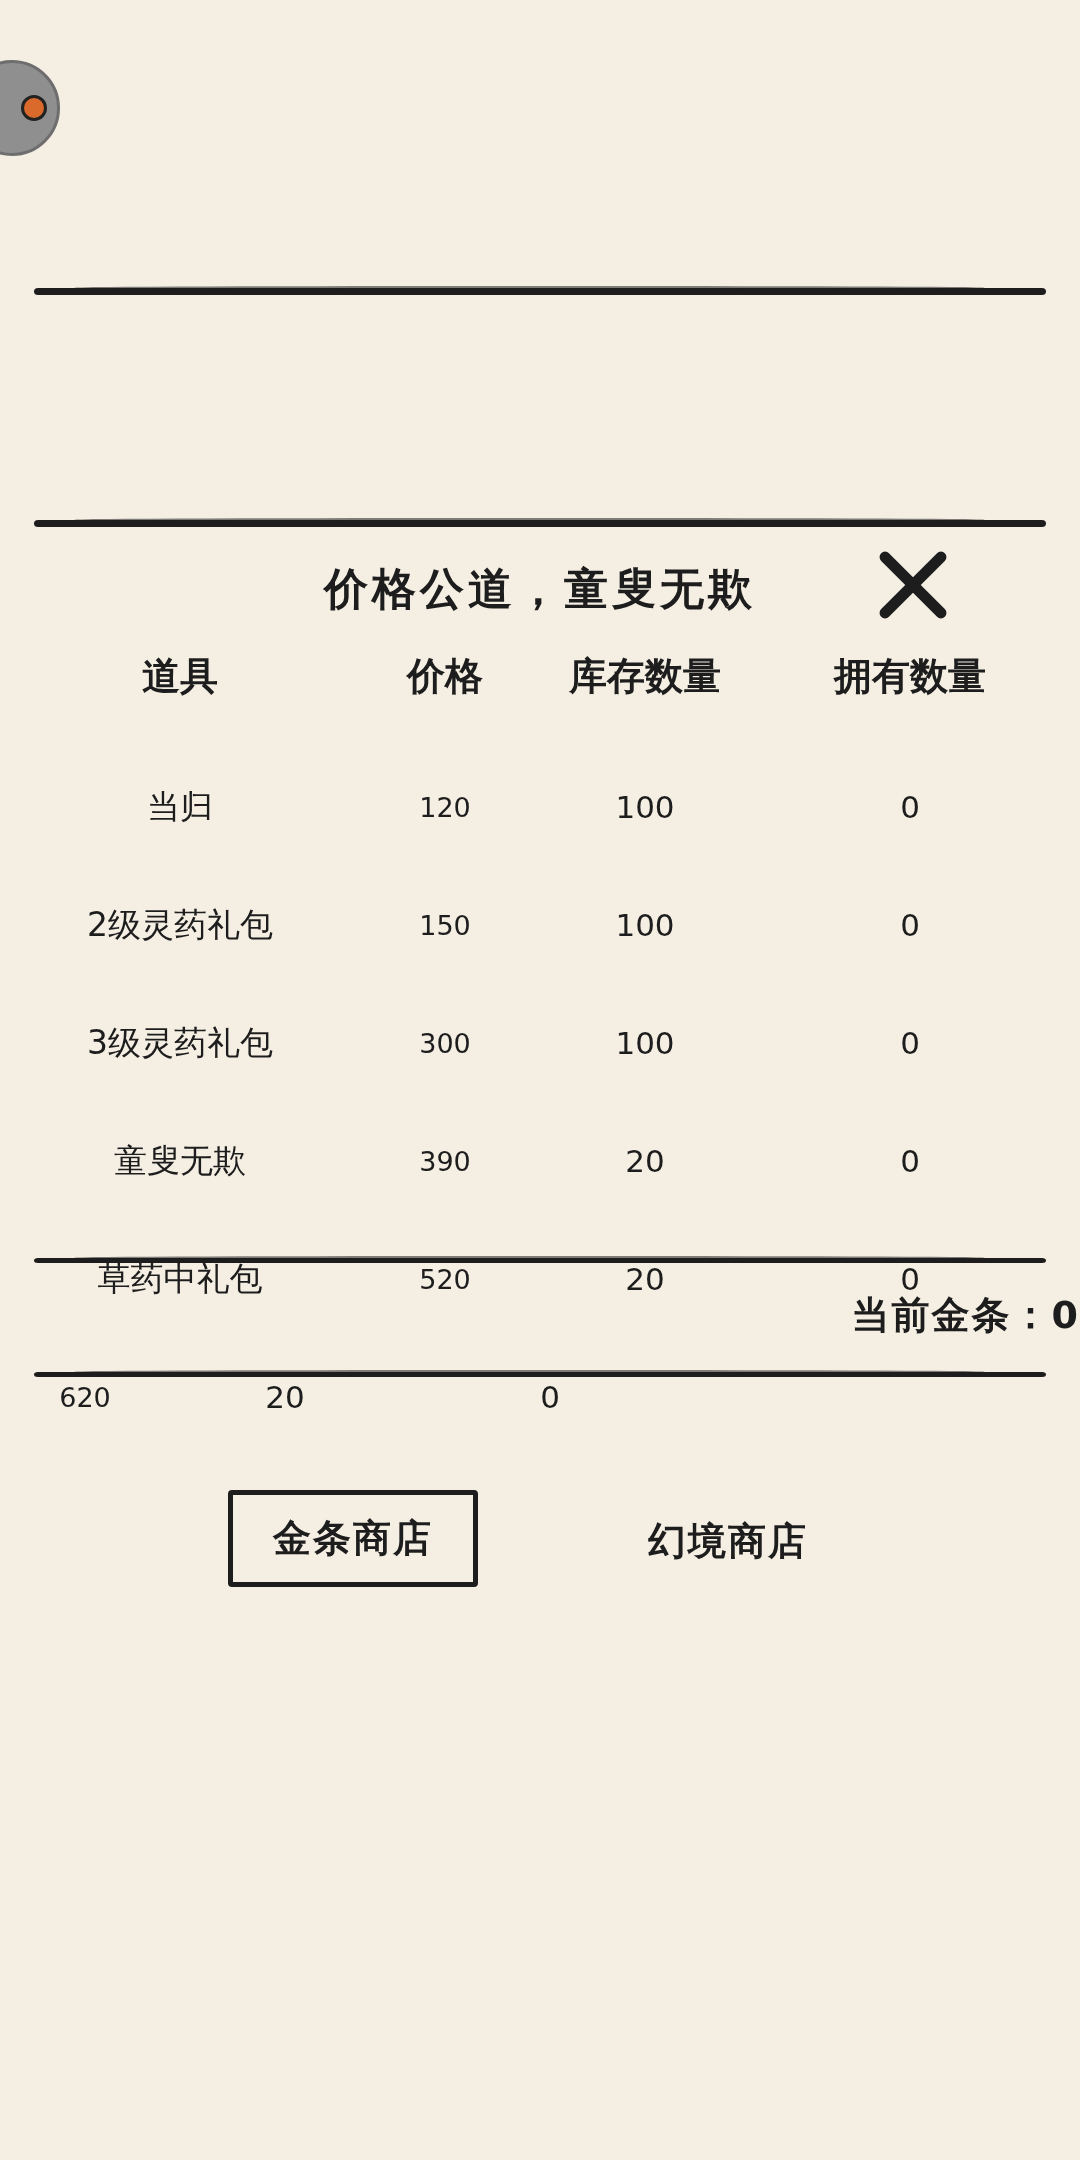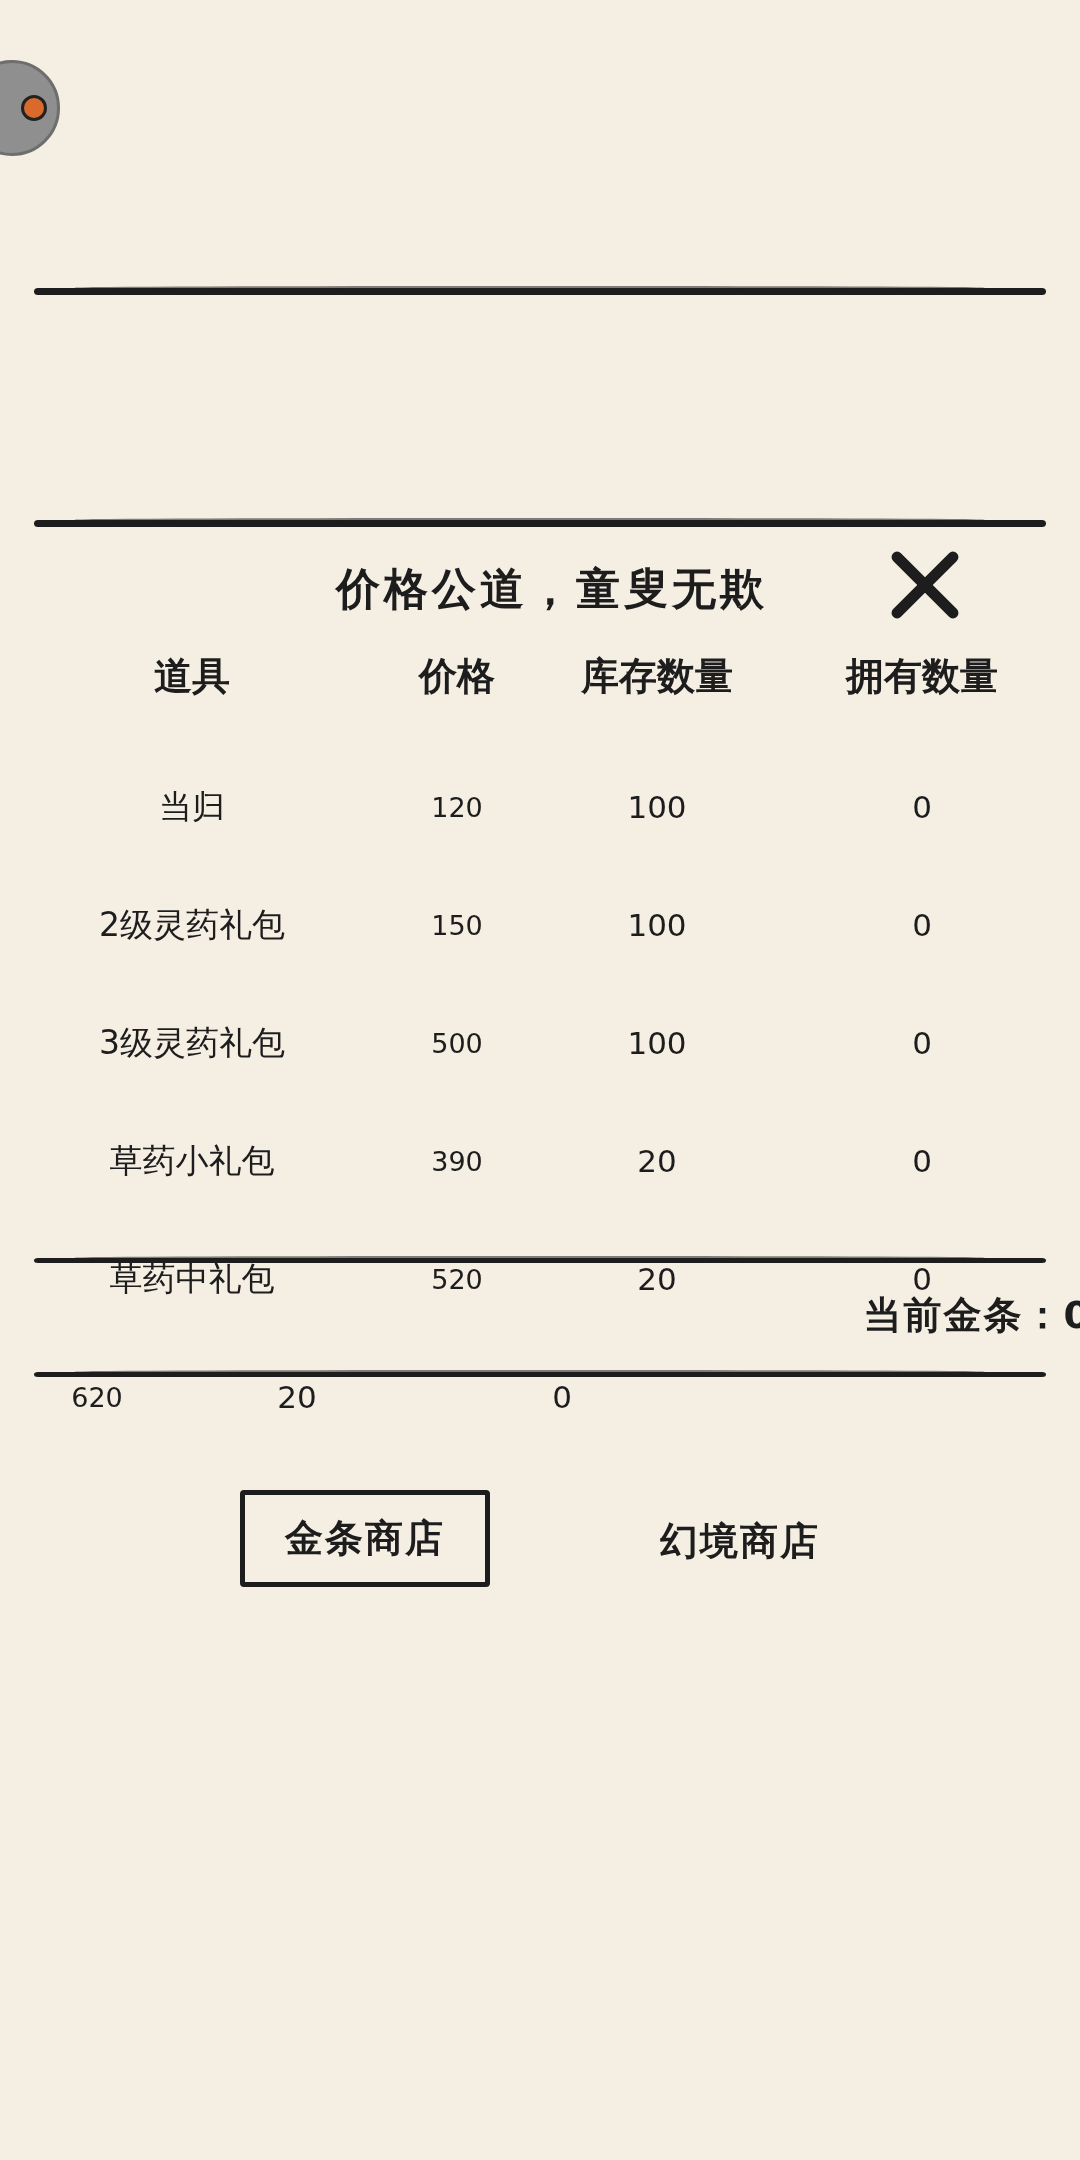--- a/index.html
+++ b/index.html
@@ -67,21 +67,21 @@
   }
 
   #rule-top     { top: 288px; }
   #rule-mid     { top: 520px; }
   #rule-lower   { top: 1258px; }
   #rule-bottom  { top: 1372px; }
 
   
   #shop-panel {
     position: absolute;
-    left: 12px;
+    left: 0;
     top: 520px;
     width: 992px;
     height: 1640px;
   }
 
   #shop-title {
     position: absolute;
     top: 40px;
     left: 0;
     width: 1080px;
@@ -248,26 +248,26 @@
         <div class="c-owned">0</div>
       </div>
       <div class="trow">
         <div class="c-name">2级灵药礼包</div>
         <div class="c-price">150</div>
         <div class="c-stock">100</div>
         <div class="c-owned">0</div>
       </div>
       <div class="trow">
         <div class="c-name">3级灵药礼包</div>
-        <div class="c-price">500</div>
+        <div class="c-price">300</div>
         <div class="c-stock">100</div>
         <div class="c-owned">0</div>
       </div>
       <div class="trow">
-        <div class="c-name">草药小礼包</div>
+        <div class="c-name">童叟无欺</div>
         <div class="c-price">390</div>
         <div class="c-stock">20</div>
         <div class="c-owned">0</div>
       </div>
       <div class="trow">
         <div class="c-name">草药中礼包</div>
         <div class="c-price">520</div>
         <div class="c-stock">20</div>
         <div class="c-owned">0</div>
       </div>

